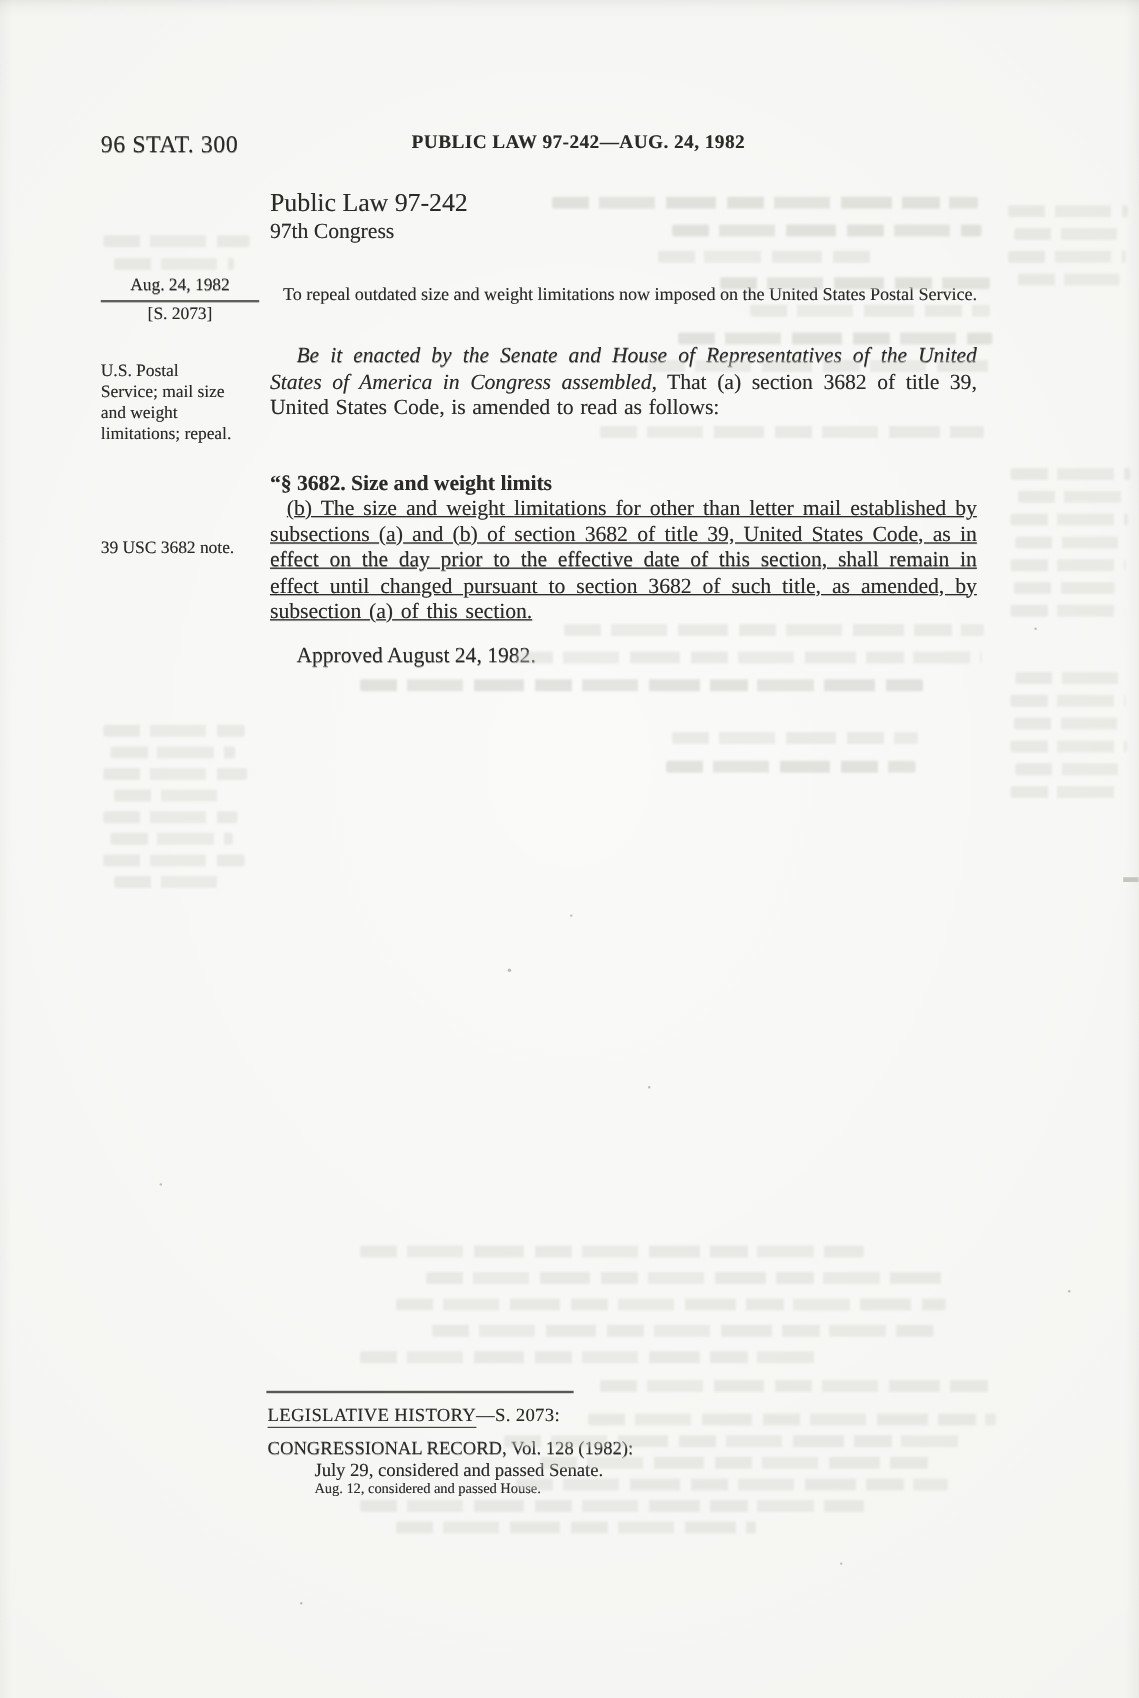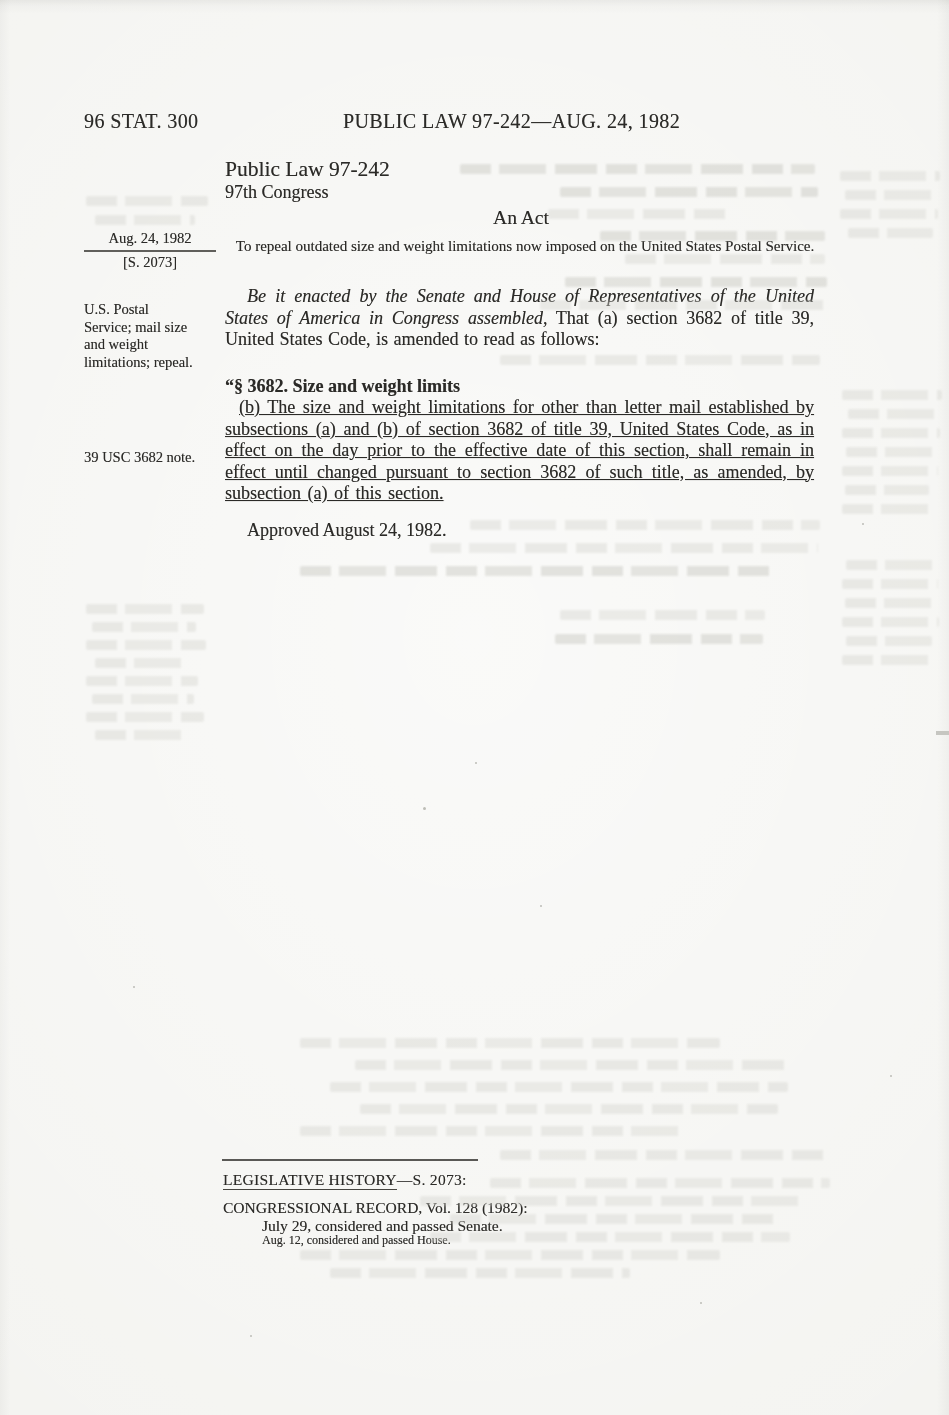--- a/index.html
+++ b/index.html
@@ -17,37 +17,37 @@
     font-family:"Liberation Serif","DejaVu Serif",serif;
     color:#2b2a27;
   }
   .abs{position:absolute;}
   .ink{
     color:#2b2a27;
     text-shadow:0.2px 0.2px 0.4px rgba(43,42,39,0.45);
   }
   
   .stat-no{left:84px;top:110px;font-size:20px;letter-spacing:0.4px;}
-  .law-header{left:343px;top:110px;font-size:20px;letter-spacing:0.4px;}
+  .law-header{left:343px;top:110px;font-size:16px;letter-spacing:0.4px;font-weight:bold;}
   
   .pl-title{left:225px;top:157px;font-size:21.5px;}
   .congress{left:225px;top:182px;font-size:18px;}
   .an-act{left:225px;top:207px;width:592px;text-align:center;font-size:19.5px;}
   .purpose{left:225px;top:237px;width:600px;text-align:center;font-size:15px;line-height:18.5px;}
   
   .m-date{left:84px;top:230px;width:132px;text-align:center;font-size:14.5px;}
   .m-date-rule{left:84px;top:250px;width:132px;height:1.5px;background:#45443f;opacity:0.85;}
   .m-bill{left:84px;top:254px;width:132px;text-align:center;font-size:14.5px;}
   .m-subject{left:84px;top:301px;width:112px;font-size:14.5px;line-height:17.5px;}
   .m-usc{left:84px;top:449px;width:120px;font-size:14.5px;line-height:17.5px;}
   
   .body-col{left:225px;top:286px;width:589px;font-size:18px;line-height:21.5px;}
   .enacting{text-align:justify;text-indent:22px;word-spacing:1px;}
   .enacting i{font-style:italic;}
-  .sec-head{margin-top:25px;font-weight:bold;font-size:18px;}
+  .sec-head{margin-top:41px;font-weight:bold;font-size:18px;}
   .para-a{margin-top:4px;text-align:justify;text-indent:14px;word-spacing:1.5px;}
   .para-b{margin-top:0;text-align:justify;text-indent:14px;word-spacing:2px;}
   .approval{margin-top:15px;text-indent:22px;font-size:18px;}
   
   .lh-rule{left:222px;top:1159px;width:256px;height:2px;background:#3d3c38;opacity:0.85;}
   .lh-head{left:223px;top:1171px;font-size:15.5px;letter-spacing:0.3px;}
   .lh-head .u{border-bottom:1.5px solid #45443f;padding-bottom:1px;}
   .lh-record{left:223px;top:1199px;font-size:15.5px;}
   .lh-e1{left:262px;top:1217px;font-size:15.5px;}
   .lh-e2{left:262px;top:1233px;font-size:12px;}
@@ -68,21 +68,20 @@
 </head>
 <body>
 
 <div class="page">
 
   <div class="abs ink stat-no">96 STAT. 300</div>
   <div class="abs ink law-header">PUBLIC LAW 97-242—AUG. 24, 1982</div>
 
   <div class="abs ink pl-title">Public Law 97-242</div>
   <div class="abs ink congress">97th Congress</div>
-  <div class="abs ink an-act">An Act</div>
   <div class="abs ink purpose">To repeal outdated size and weight limitations now imposed on the United States Postal Service.</div>
 
   <div class="abs ink m-date">Aug. 24, 1982</div>
   <div class="abs m-date-rule"></div>
   <div class="abs ink m-bill">[S. 2073]</div>
   <div class="abs ink m-subject">U.S. Postal Service; mail size and weight limitations; repeal.</div>
   <div class="abs ink m-usc">39 USC 3682 note.</div>
 
   <div class="abs ink body-col">
     <p class="enacting" style="margin:0;"><i>Be it enacted by the Senate and House of Representatives of the United States of America in Congress assembled,</i><span> That (a) section 3682 of title 39, United States Code, is amended to read as follows:</span></p>

